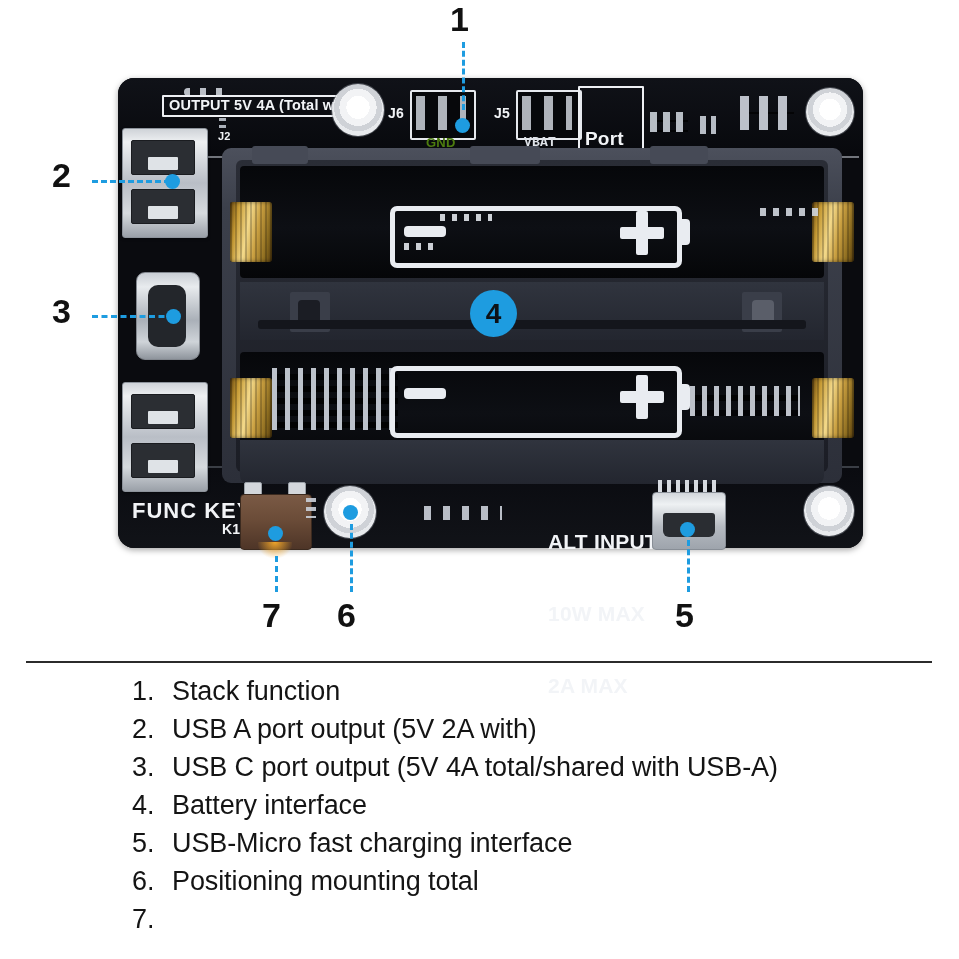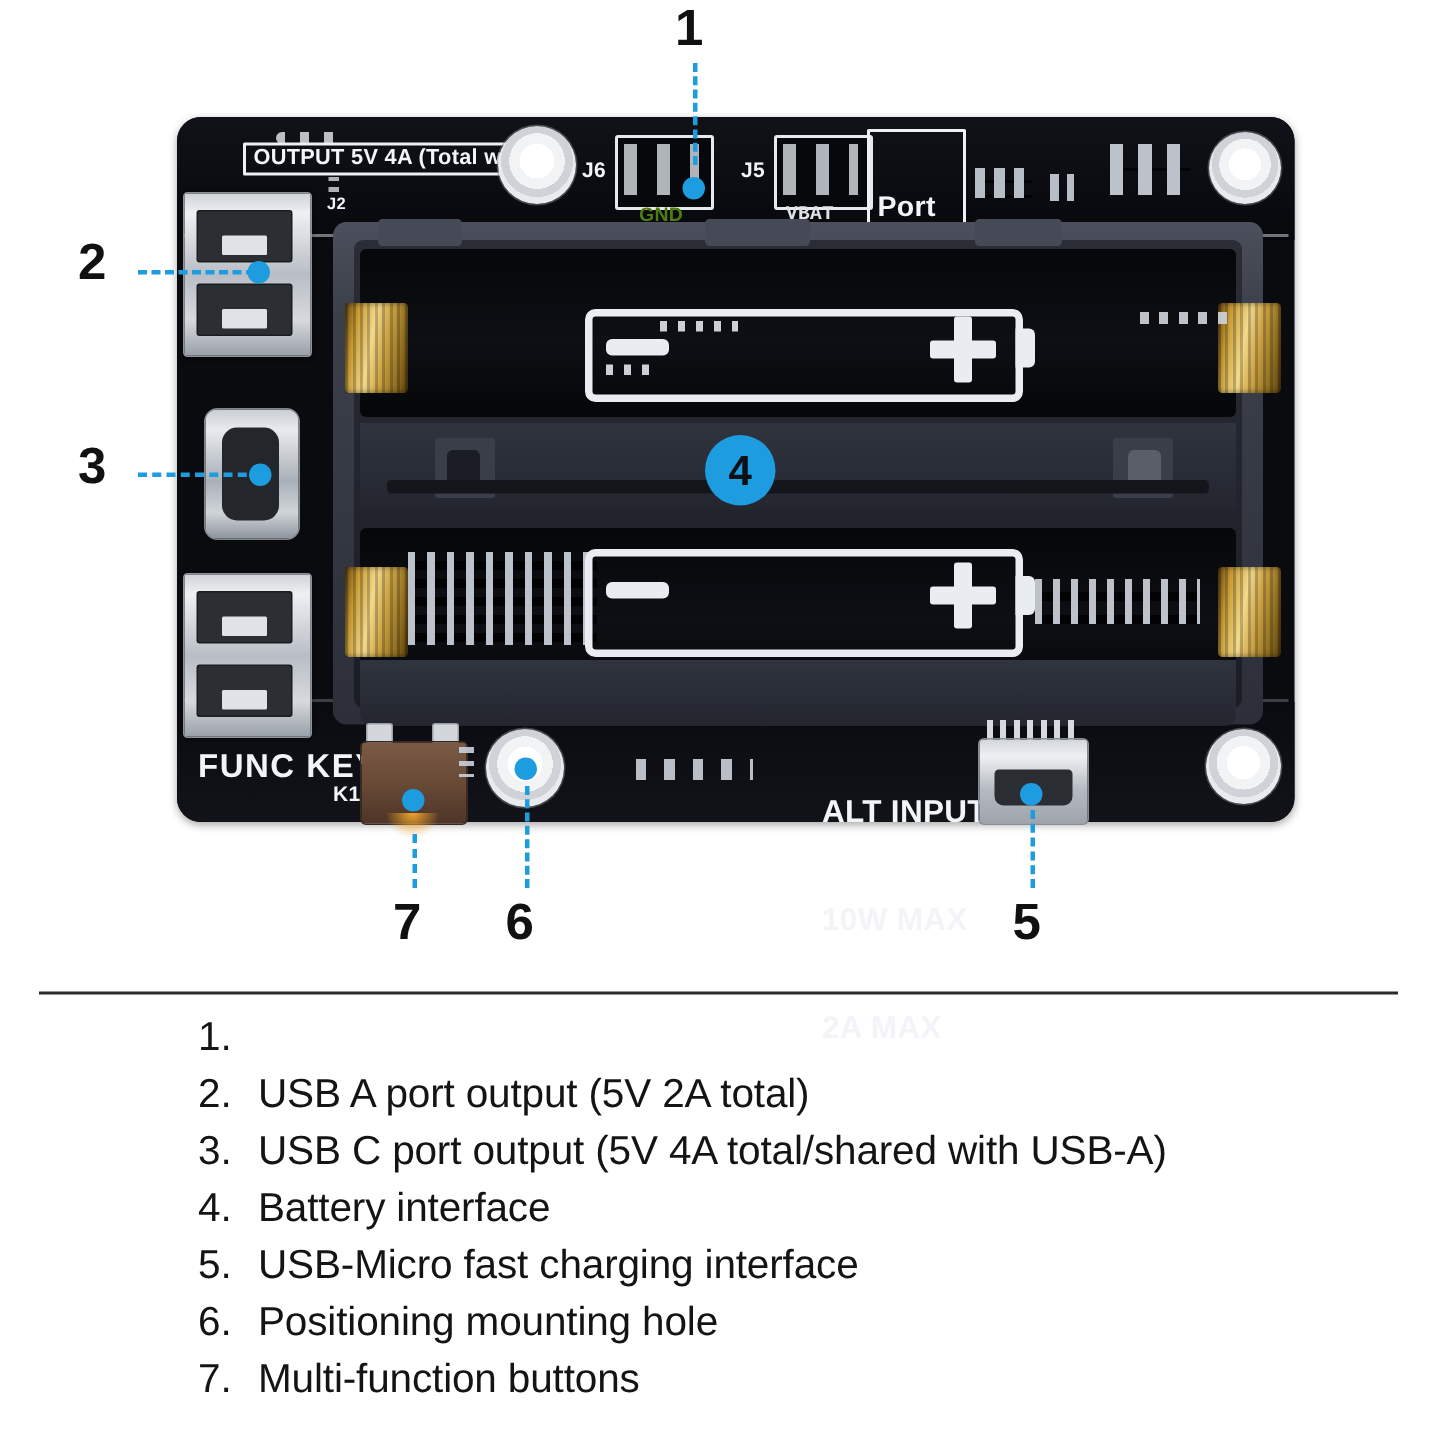--- a/index.html
+++ b/index.html
@@ -299,38 +299,38 @@
   <div class="cal-dot" style="left:268px;top:526px;background:#1e9ce0;"></div>
   <div class="dash-v" style="left:275px;top:556px;height:36px;border-color:#1e9ce0;"></div>
   <div class="cal-num" style="left:262px;top:598px;">7</div>
 </div>
 
 <div id="legend-divider"></div>
 
 <div id="legend">
   <div class="leg-row">
     <span class="leg-idx">1.</span>
+    <span class="leg-txt">Stack function</span>
   </div>
   <div class="leg-row">
     <span class="leg-idx">2.</span>
-    <span class="leg-txt">USB A port output (5V 2A total)</span>
+    <span class="leg-txt">USB A port output (5V 2A with)</span>
   </div>
   <div class="leg-row">
     <span class="leg-idx">3.</span>
     <span class="leg-txt">USB C port output (5V 4A total/shared with USB-A)</span>
   </div>
   <div class="leg-row">
     <span class="leg-idx">4.</span>
     <span class="leg-txt">Battery interface</span>
   </div>
   <div class="leg-row">
     <span class="leg-idx">5.</span>
     <span class="leg-txt">USB-Micro fast charging interface</span>
   </div>
   <div class="leg-row">
     <span class="leg-idx">6.</span>
-    <span class="leg-txt">Positioning mounting hole</span>
+    <span class="leg-txt">Positioning mounting total</span>
   </div>
   <div class="leg-row">
     <span class="leg-idx">7.</span>
-    <span class="leg-txt">Multi-function buttons</span>
   </div>
 </div>
 
 </body></html>

